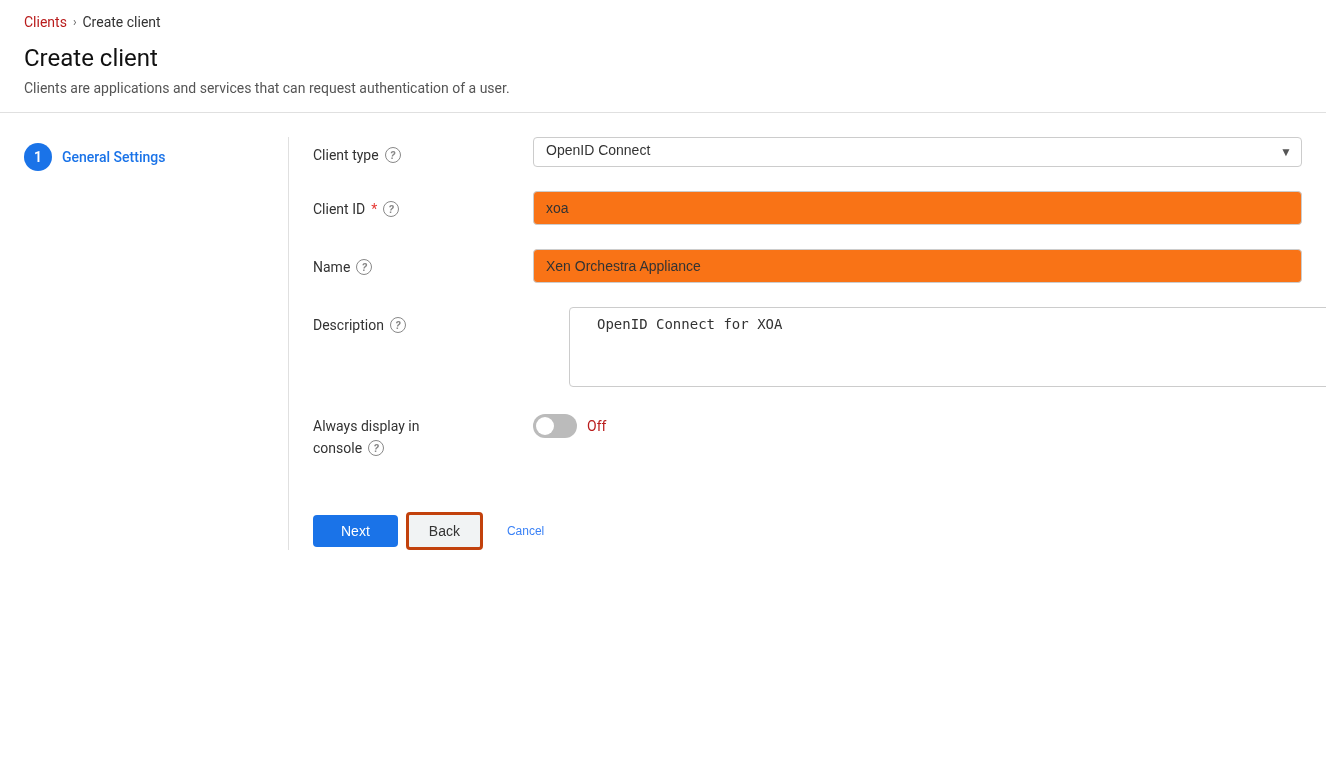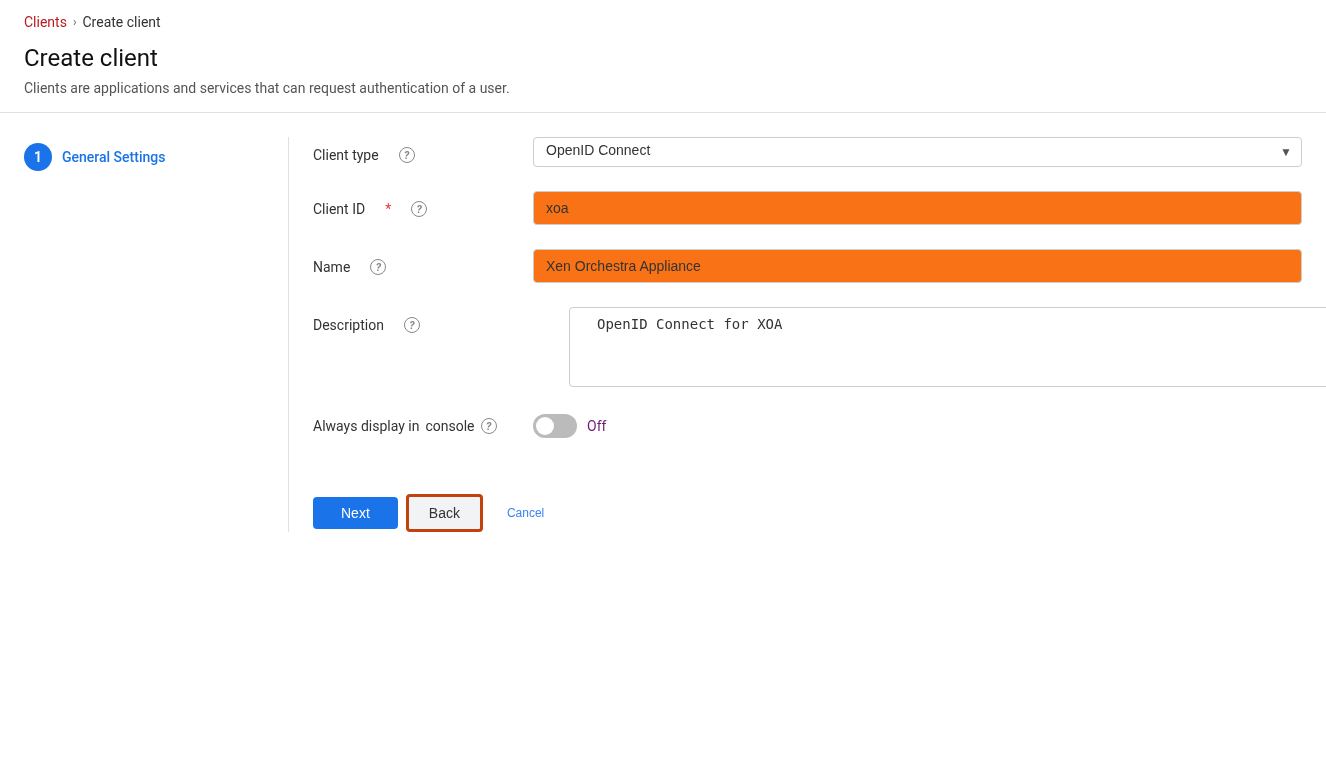--- a/index.html
+++ b/index.html
@@ -114,21 +114,21 @@
       display: flex;
       align-items: flex-start;
       margin-bottom: 24px;
     }
 
     .form-label-group {
       width: 220px;
       flex-shrink: 0;
       display: flex;
       align-items: flex-start;
-      gap: 20px;
+      gap: 6px;
       padding-top: 10px;
     }
 
     .form-label {
       font-size: 14px;
       color: #333;
     }
 
     .form-label-required {
       color: #e53935;
@@ -253,21 +253,21 @@
     .toggle input:checked + .toggle-slider {
       background: #1a73e8;
     }
 
     .toggle input:checked + .toggle-slider:before {
       transform: translateX(20px);
     }
 
     .toggle-label {
       font-size: 14px;
-      color: #701a75;
+      color: #b91c1c;
     }
 
     .form-actions-area {
       margin-top: 40px;
       padding-top: 16px;
       display: flex;
       gap: 8px;
       align-items: center;
     }
 
@@ -304,21 +304,21 @@
       font-weight: 500;
     }
 
     .form-always-display-label {
       width: 220px;
       flex-shrink: 0;
       display: flex;
       align-items: flex-start;
       gap: 6px;
       padding-top: 4px;
-      flex-direction: row;
+      flex-direction: column;
     }
 
     .form-label-line {
       display: flex;
       align-items: center;
       gap: 6px;
     }
   </style>
 </head>
 <body>

